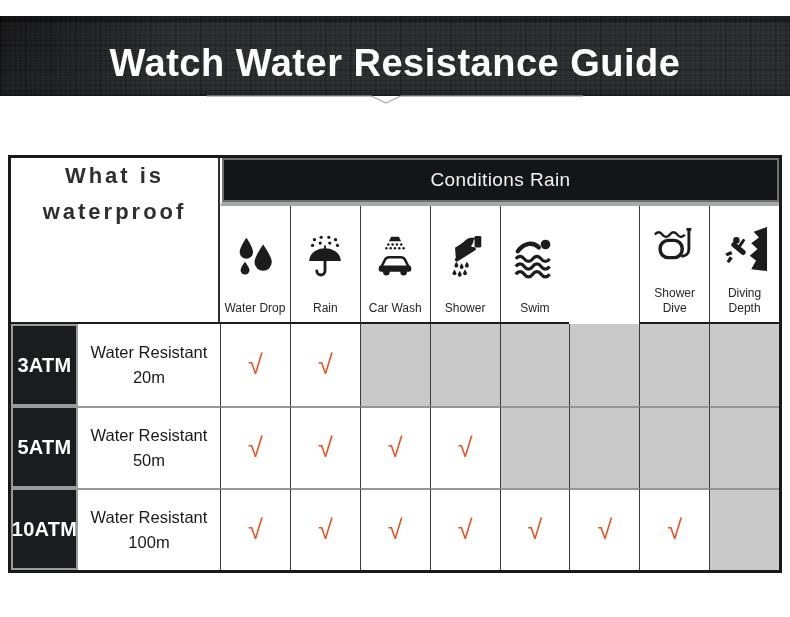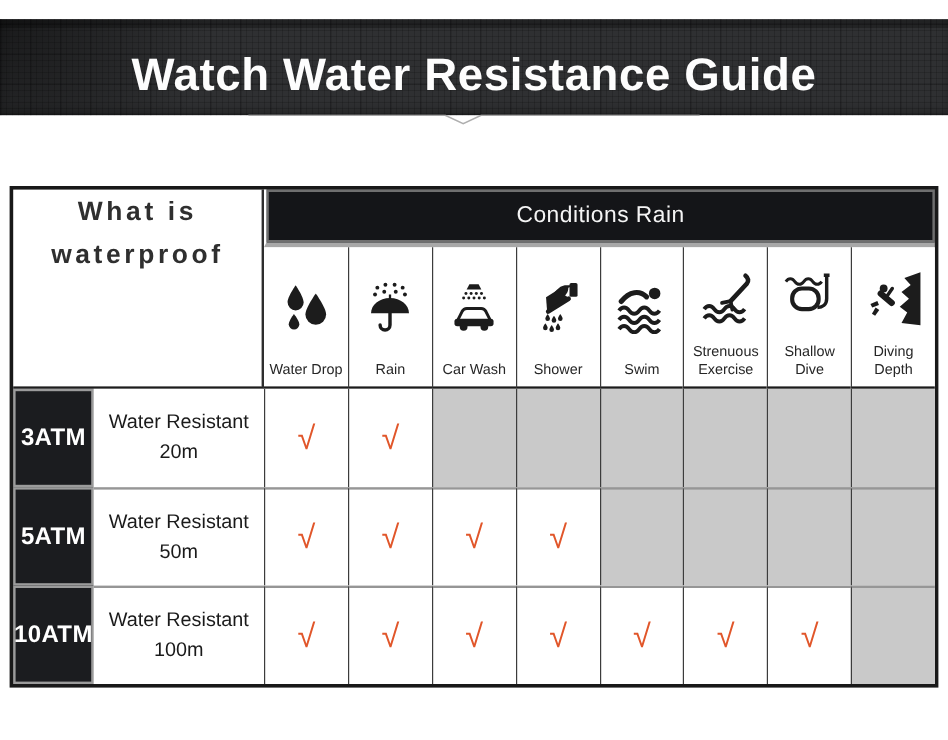--- a/index.html
+++ b/index.html
@@ -177,42 +177,31 @@
         <circle cx="35" cy="12" r="5"></circle>
         <path class="st" d="M6 19c7-9 16-10 22-4" stroke-width="4.5" stroke-linecap="round" fill="none"></path>
         <path class="st" d="M4 27c2.6-3.6 6.2-3.6 8.8 0s6.2 3.6 8.8 0 6.2-3.6 8.8 0 6.2 3.6 8.8 0" stroke-width="3.4" fill="none"></path>
         <path class="st" d="M4 35c2.6-3.6 6.2-3.6 8.8 0s6.2 3.6 8.8 0 6.2-3.6 8.8 0 6.2 3.6 8.8 0" stroke-width="3.4" fill="none"></path>
         <path class="st" d="M4 43c2.6-3.6 6.2-3.6 8.8 0s6.2 3.6 8.8 0 6.2-3.6 8.8 0 6.2 3.6 8.8 0" stroke-width="3.4" fill="none"></path>
       </svg>
     </div>
     <div class="col-label">Swim</div>
   </div>
 
-  <div class="cell icon-cell" style="grid-column:8">
-    <div class="icon-box">
-      <svg class="ic" width="46" height="46" viewBox="0 0 48 48">
-        <path class="st" d="M41 4c2.5 2 3 4.5 1 7L28 26" stroke-width="4" stroke-linecap="round" fill="none"></path>
-        <path class="st" d="M28 26l-7.5 1.5M28 26l1.5 7.5" stroke-width="3.2" stroke-linecap="round" fill="none"></path>
-        <path class="st" d="M5 33c2.6-3.6 6.2-3.6 8.8 0s6.2 3.6 8.8 0 6.2-3.6 8.8 0 6.2 3.6 8.8 0" stroke-width="3.4" fill="none"></path>
-        <path class="st" d="M5 41c2.6-3.6 6.2-3.6 8.8 0s6.2 3.6 8.8 0 6.2-3.6 8.8 0 6.2 3.6 8.8 0" stroke-width="3.4" fill="none"></path>
-      </svg>
-    </div>
-    <div class="col-label">Strenuous Exercise</div>
-  </div>
 
   <div class="cell icon-cell" style="grid-column:9">
     <div class="icon-box">
       <svg class="ic" width="46" height="46" viewBox="0 0 48 48">
         <path class="st" d="M3 9c2.3-3.2 5.5-3.2 7.8 0s5.5 3.2 7.8 0 5.5-3.2 7.8 0 5.5 3.2 7.8 0" stroke-width="2.6" fill="none"></path>
         <path class="st" d="M38.5 4v20c0 5-3.5 7.5-8 7.5" stroke-width="3" fill="none"></path>
         <path class="st" d="M36 3.5h5" stroke-width="3" fill="none"></path>
         <rect class="st" x="8.5" y="15" width="23" height="18" rx="8.5" stroke-width="3.6" fill="none"></rect>
       </svg>
     </div>
-    <div class="col-label">Shallow Dive</div>
+    <div class="col-label">Shower Dive</div>
   </div>
 
   <div class="cell icon-cell" style="grid-column:10">
     <div class="icon-box">
       <svg class="ic" width="46" height="46" viewBox="0 0 48 48">
         <path d="M47 1 L33 6 L38.5 12 L30.5 18 L37 24 L29 31 L35.5 36 L30.5 45 L47 47 Z"></path>
         <circle cx="15" cy="15" r="3.4"></circle>
         <path class="st" d="M12.5 19.5l9.5 8" stroke-width="5.5" stroke-linecap="round" fill="none"></path>
         <path class="st" d="M18 21.5l4.5-6.5" stroke-width="3" stroke-linecap="round" fill="none"></path>
         <path d="M9.5 26l-6 2.6 1.6 3 5.8-2.2Z"></path>

